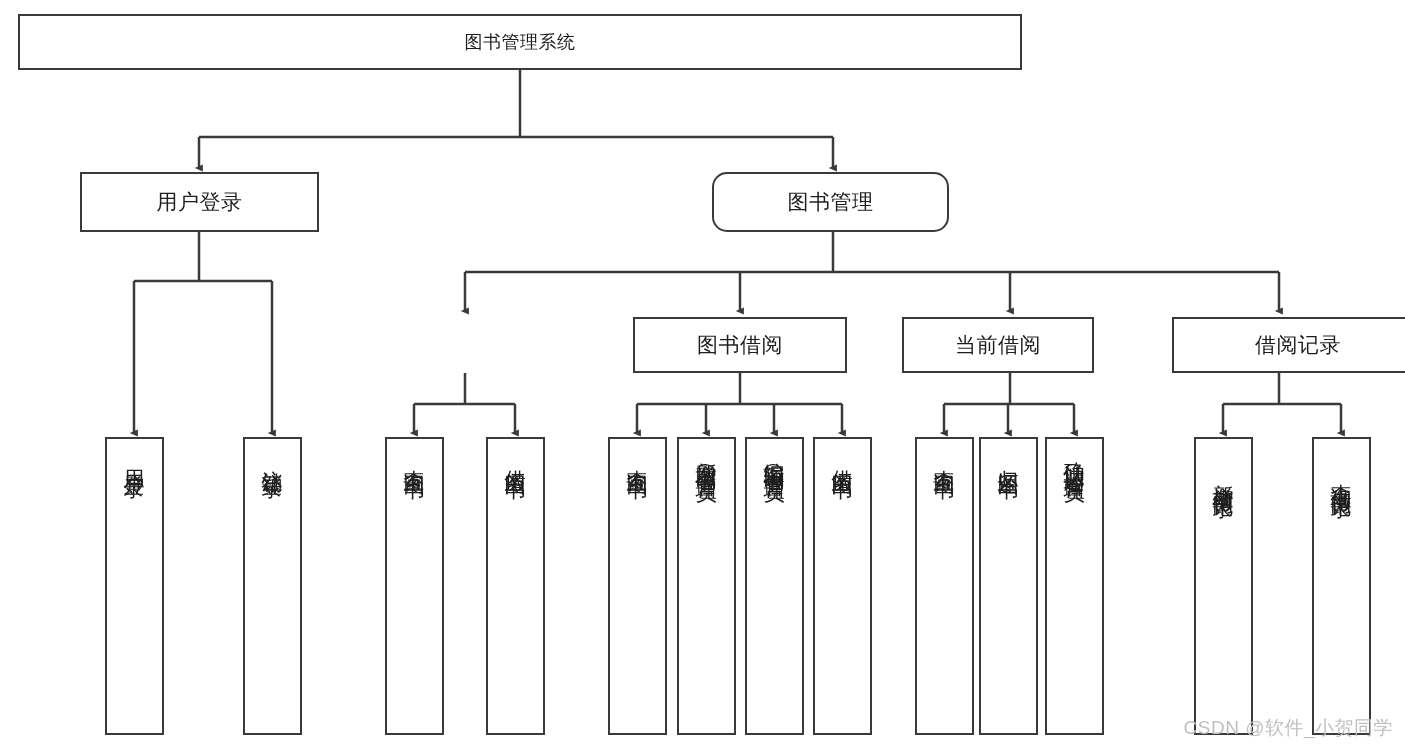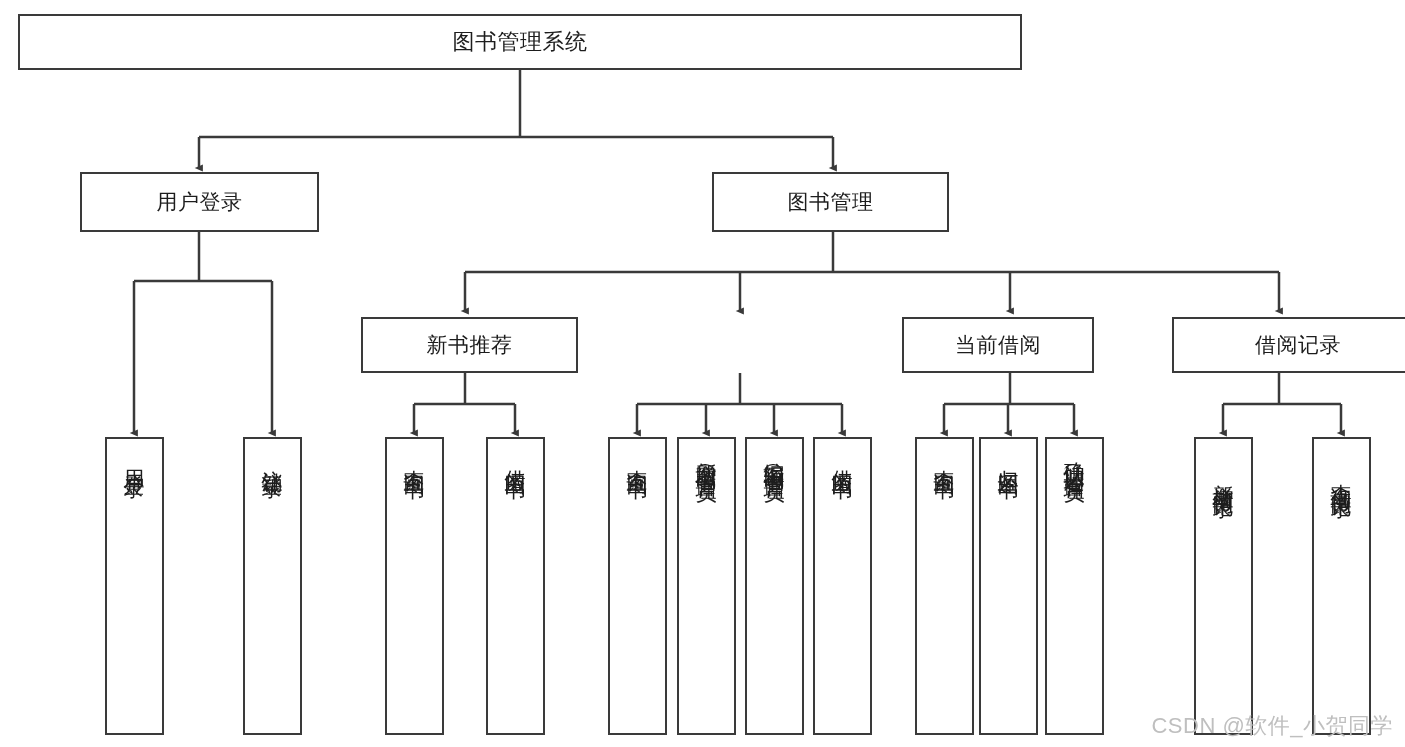--- a/index.html
+++ b/index.html
@@ -41,41 +41,41 @@
     display: block;
     text-align: center;
     line-height: 1.25;
     white-space: nowrap;
   }
   .node.h .label {
     font-size: 21px;
     letter-spacing: 0.5px;
   }
   .node.root .label {
-    font-size: 22px;
+    font-size: 18px;
   }
   .node.v {
     align-items: flex-start;
     justify-content: center;
     padding-top: 14px;
   }
   .node.v .label {
     writing-mode: vertical-rl;
     text-orientation: upright;
     font-size: 21px;
     letter-spacing: 3px;
     line-height: 1;
     white-space: normal;
     max-height: 280px;
   }
   #watermark {
     position: absolute;
     right: 12px;
     bottom: 6px;
-    font-size: 22px;
+    font-size: 19px;
     color: #bfbfbf;
     white-space: nowrap;
     z-index: 5;
     letter-spacing: 0.5px;
   }
 </style>
 </head>
 <body>
 
 <div id="diagram-root">
@@ -130,26 +130,26 @@
     </g>
   </svg>
 
   <div class="node h root" style="left:18px; top:14px; width:1004px; height:56px;">
     <span class="label">图书管理系统</span>
   </div>
 
   <div class="node h" style="left:80px; top:172px; width:239px; height:60px;">
     <span class="label">用户登录</span>
   </div>
-  <div class="node h" style="left:712px; top:172px; width:237px; height:60px;">
+  <div class="node h" style="left:712px; top:172px; width:237px; height:60px;border-radius:15px;">
     <span class="label">图书管理</span>
   </div>
 
-  <div class="node h" style="left:361px; top:317px; width:217px; height:56px;">
-    <span class="label">新书推荐</span>
+  <div class="node h" style="left:633px; top:317px; width:214px; height:56px;">
+    <span class="label">图书借阅</span>
   </div>
   <div class="node h" style="left:902px; top:317px; width:192px; height:56px;">
     <span class="label">当前借阅</span>
   </div>
   <div class="node h" style="left:1172px; top:317px; width:252px; height:56px;">
     <span class="label">借阅记录</span>
   </div>
 
   <div class="node v" style="left:105px; top:437px; width:59px; height:298px;">
     <span class="label">用户登录</span>

